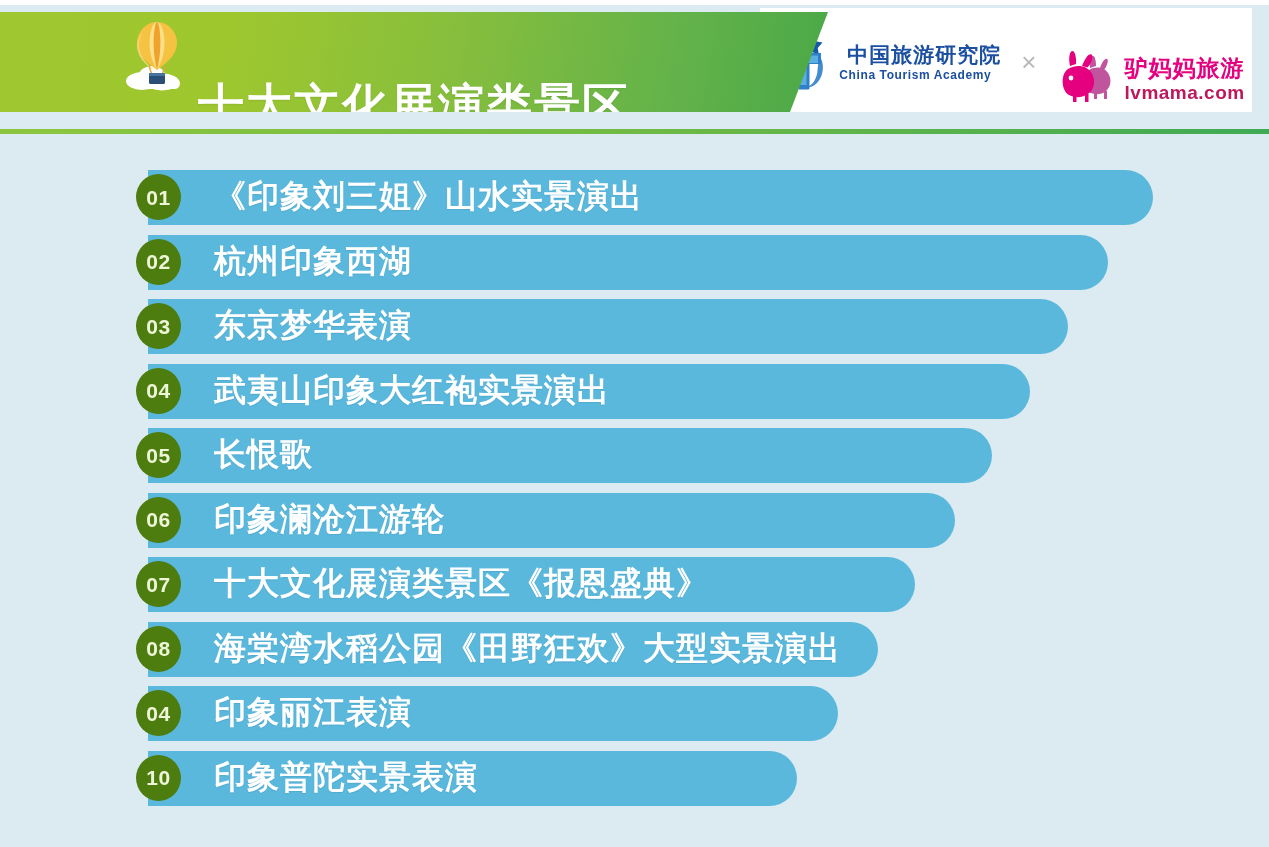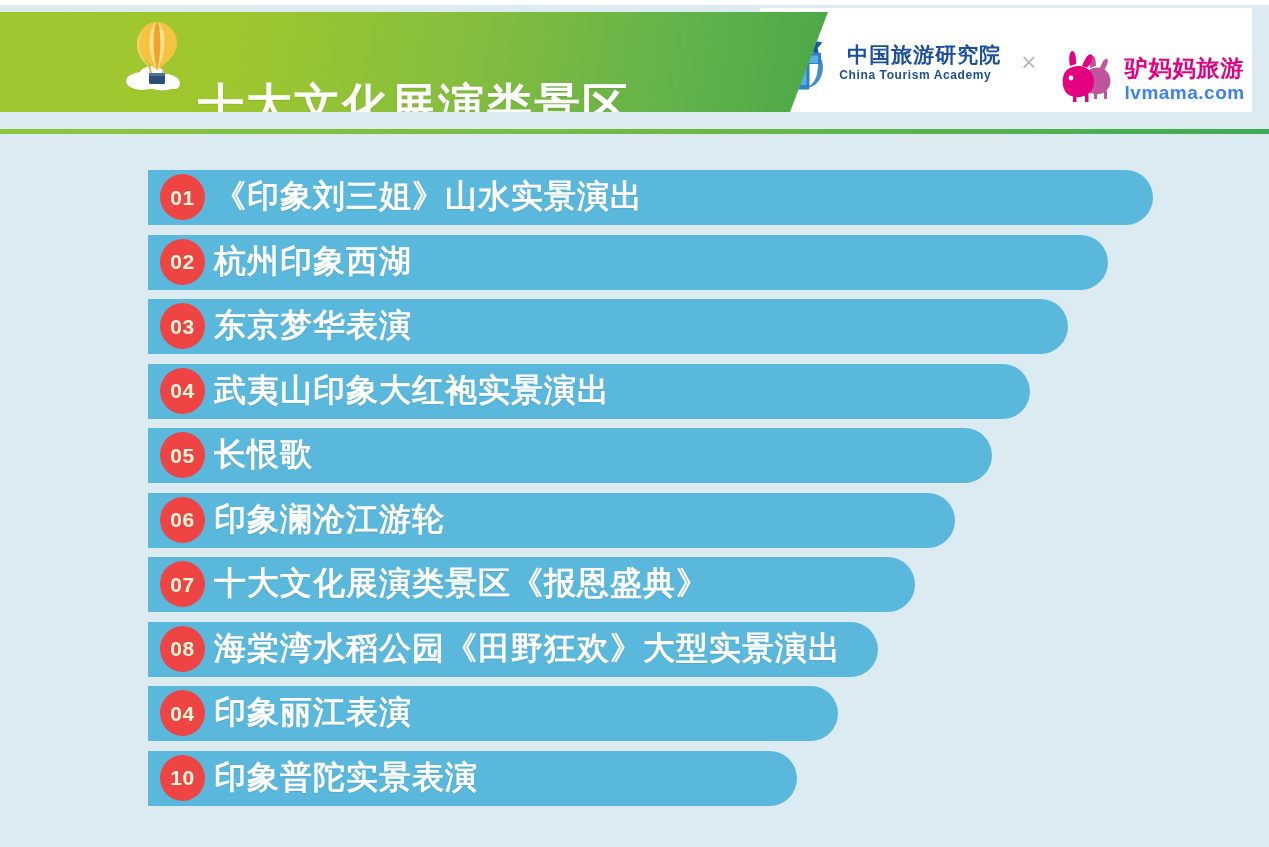--- a/index.html
+++ b/index.html
@@ -149,21 +149,21 @@
   .lv-cn {
     font-size: 23px;
     font-weight: bold;
     color: #e4007f;
     letter-spacing: 1px;
     white-space: nowrap;
   }
   .lv-en {
     font-size: 19px;
     font-weight: bold;
-    color: #3b82f6;
+    color: #be185d;
     letter-spacing: 0.5px;
     margin-top: 3px;
     white-space: nowrap;
   }
 
   
   .list {
     position: absolute;
     left: 0;
     top: 168px;
@@ -176,26 +176,26 @@
   .bar {
     position: absolute;
     left: 148px;
     top: 2px;
     height: 55px;
     background: #5bb8dd;
     border-radius: 0 28px 28px 0;
   }
   .badge {
     position: absolute;
-    left: 160px;
+    left: 136px;
     top: 6px;
     width: 45px;
     height: 46px;
     border-radius: 50%;
-    background: #ef4444;
+    background: #4d7c0f;
     display: flex;
     align-items: center;
     justify-content: center;
     z-index: 3;
   }
   .badge span {
     color: #eef6d8;
     font-size: 21px;
     font-weight: bold;
     letter-spacing: 0.5px;

